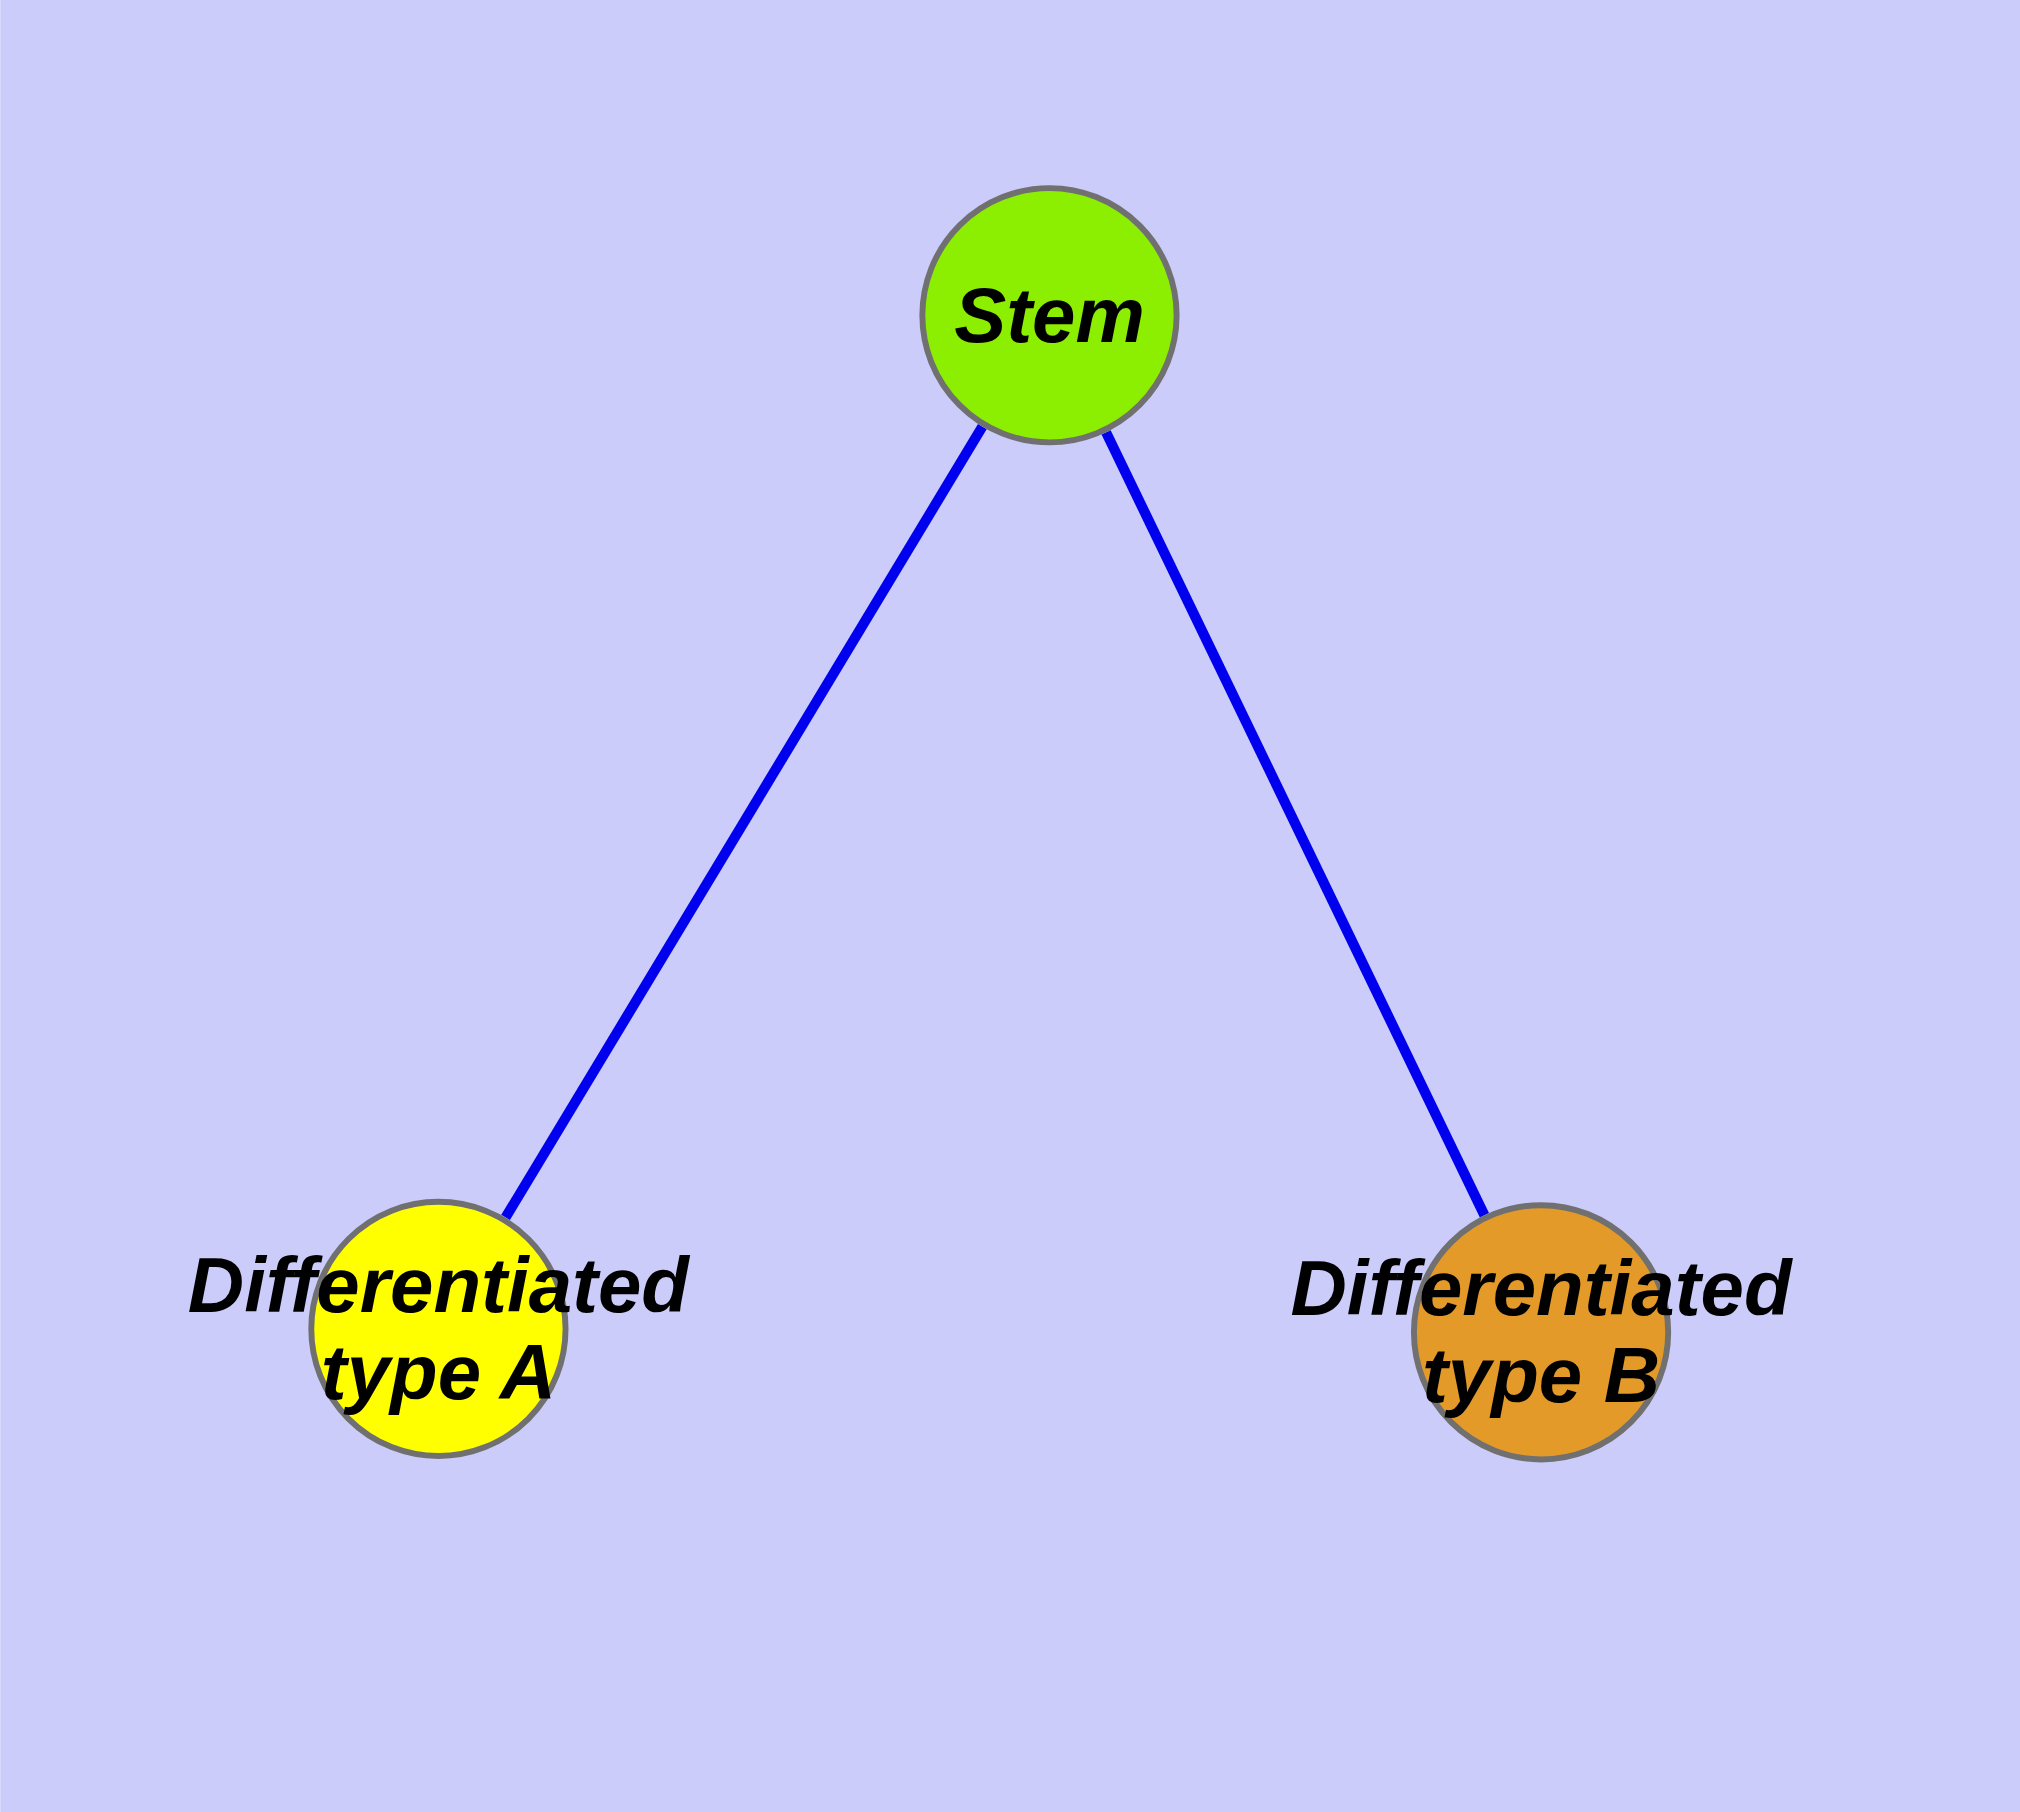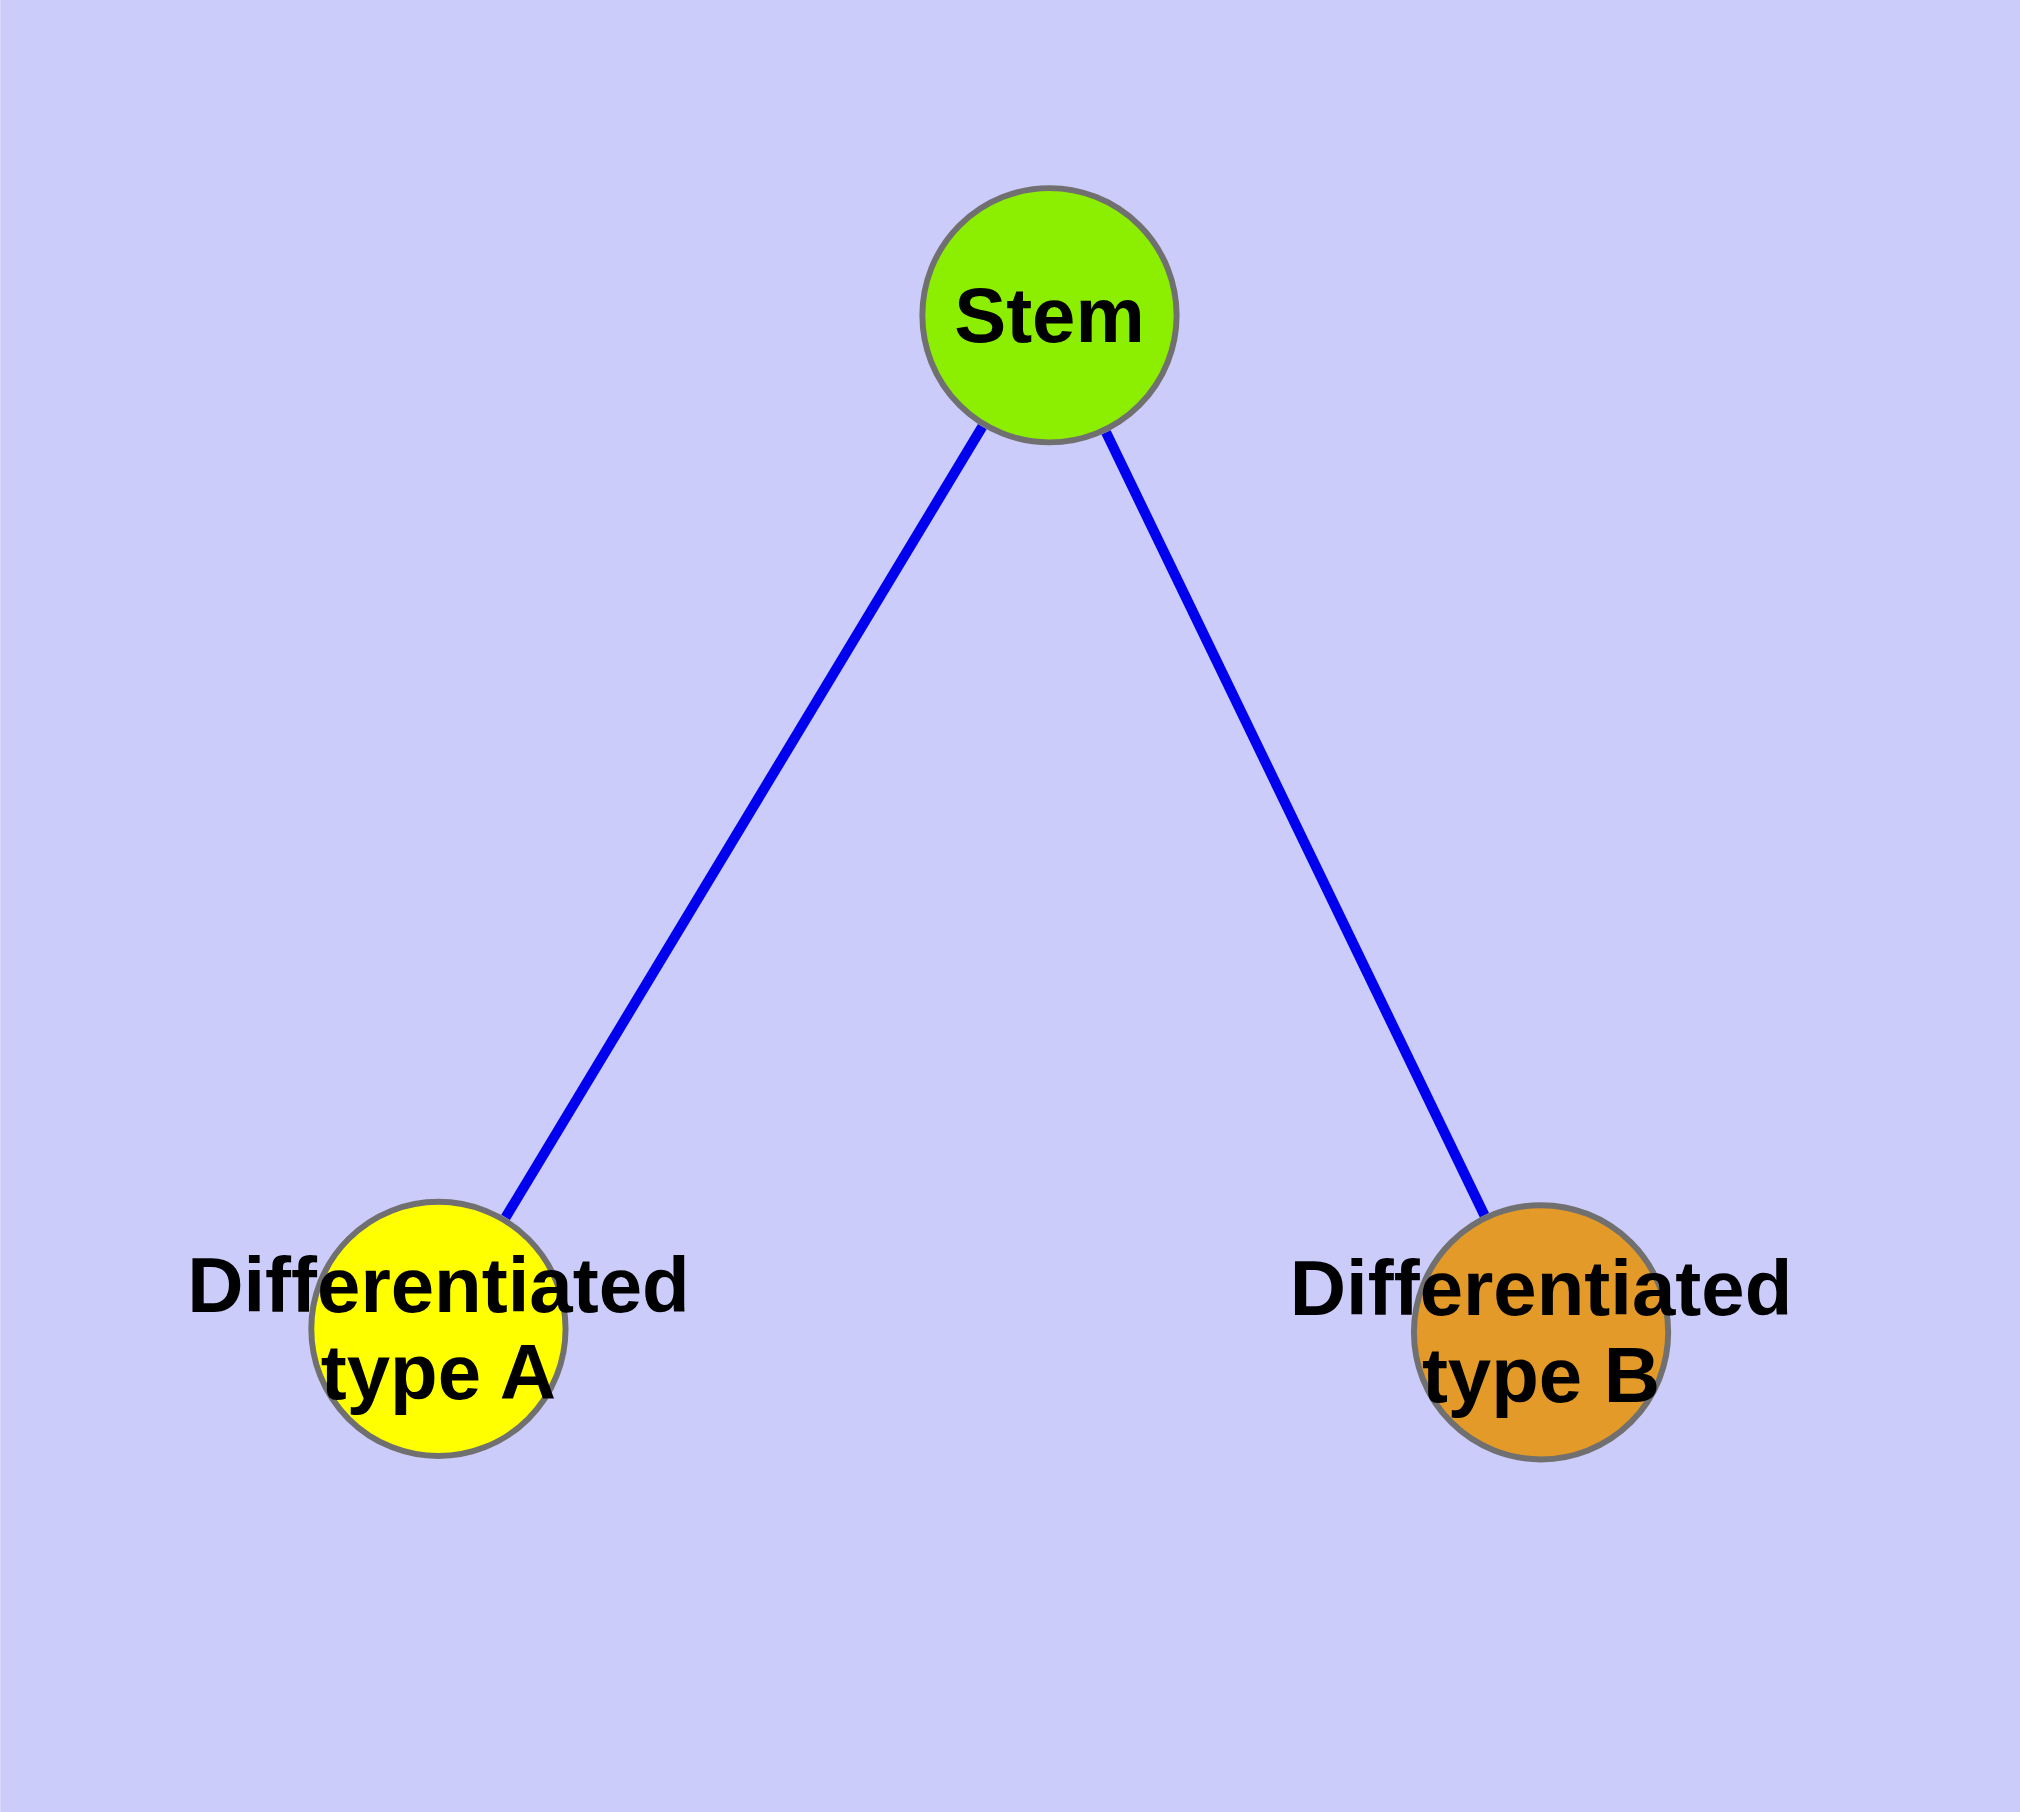--- a/index.html
+++ b/index.html
@@ -27,21 +27,21 @@
     font-weight: bold;
     font-size: 92px;
     fill: #000000;
     text-anchor: middle;
     dominant-baseline: auto;
   }
 </style>
 </head>
 <body>
 
-<div id="canvas" style="width: 2021px; height: 1812px;">
+<div id="canvas" style="width: 2021px; height: 1812px; font-style: italic;">
   <svg id="graph-svg" viewBox="0 0 2384 2138" style="width: 2021px; height: 1812px;">
 
     <rect id="bg-rect" x="0" y="0" width="2384" height="2138" fill="#ccccfa"></rect>
 
     <g id="edges-layer">
         <line x1="1158.7502826691061" y1="503.46000267371596" x2="596.249717330894" y2="1436.539997326284" stroke="#0000ee" stroke-width="12" stroke-linecap="butt"></line>
         <line x1="1304.7983893929318" y1="510.2035642612384" x2="1751.2016106070682" y2="1433.7964357387616" stroke="#0000ee" stroke-width="12" stroke-linecap="butt"></line>
       </g>
     <g id="nodes-layer">
         <circle cx="1238" cy="372" r="150" fill="#8cee00" stroke="#707070" stroke-width="7"></circle>

